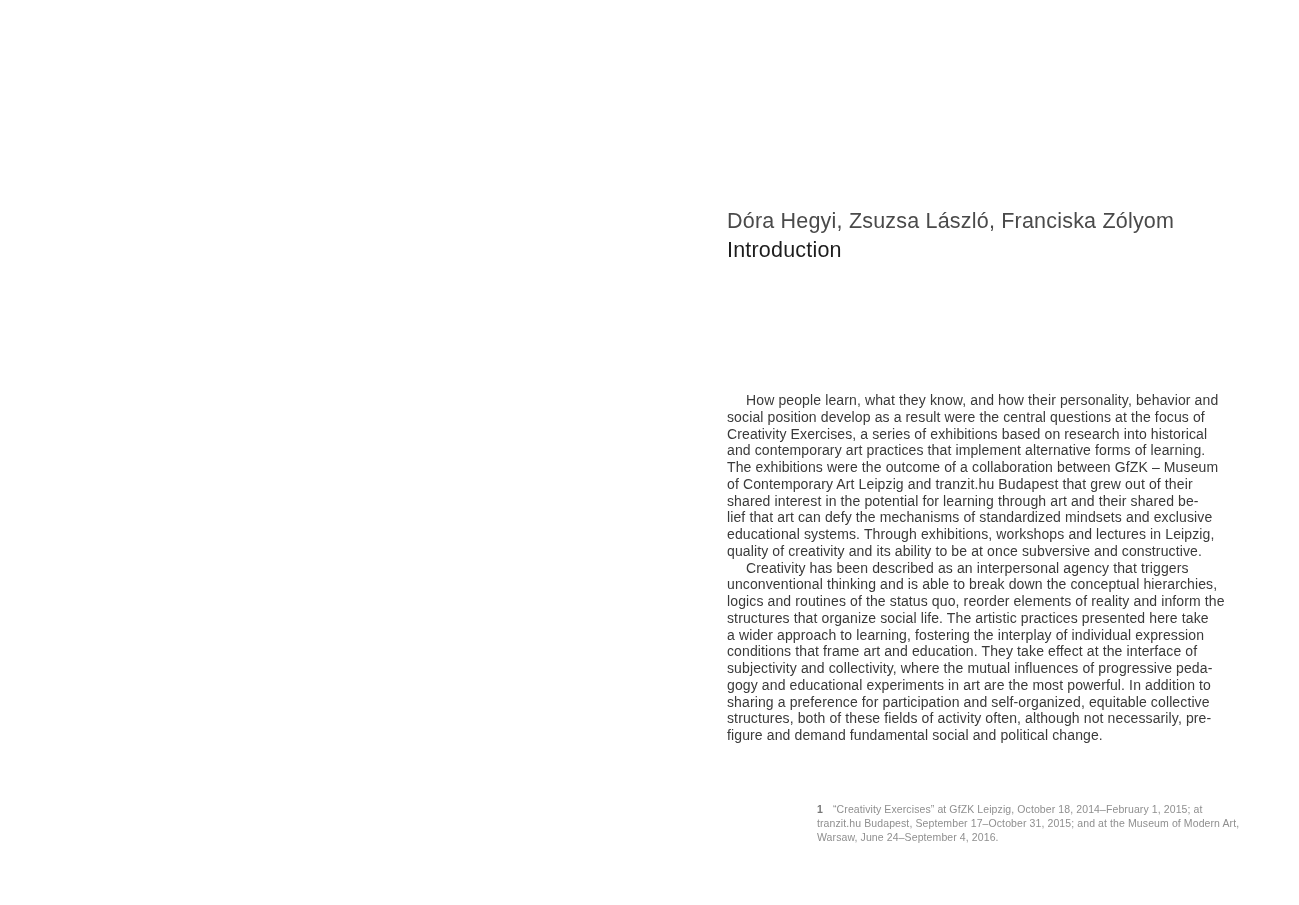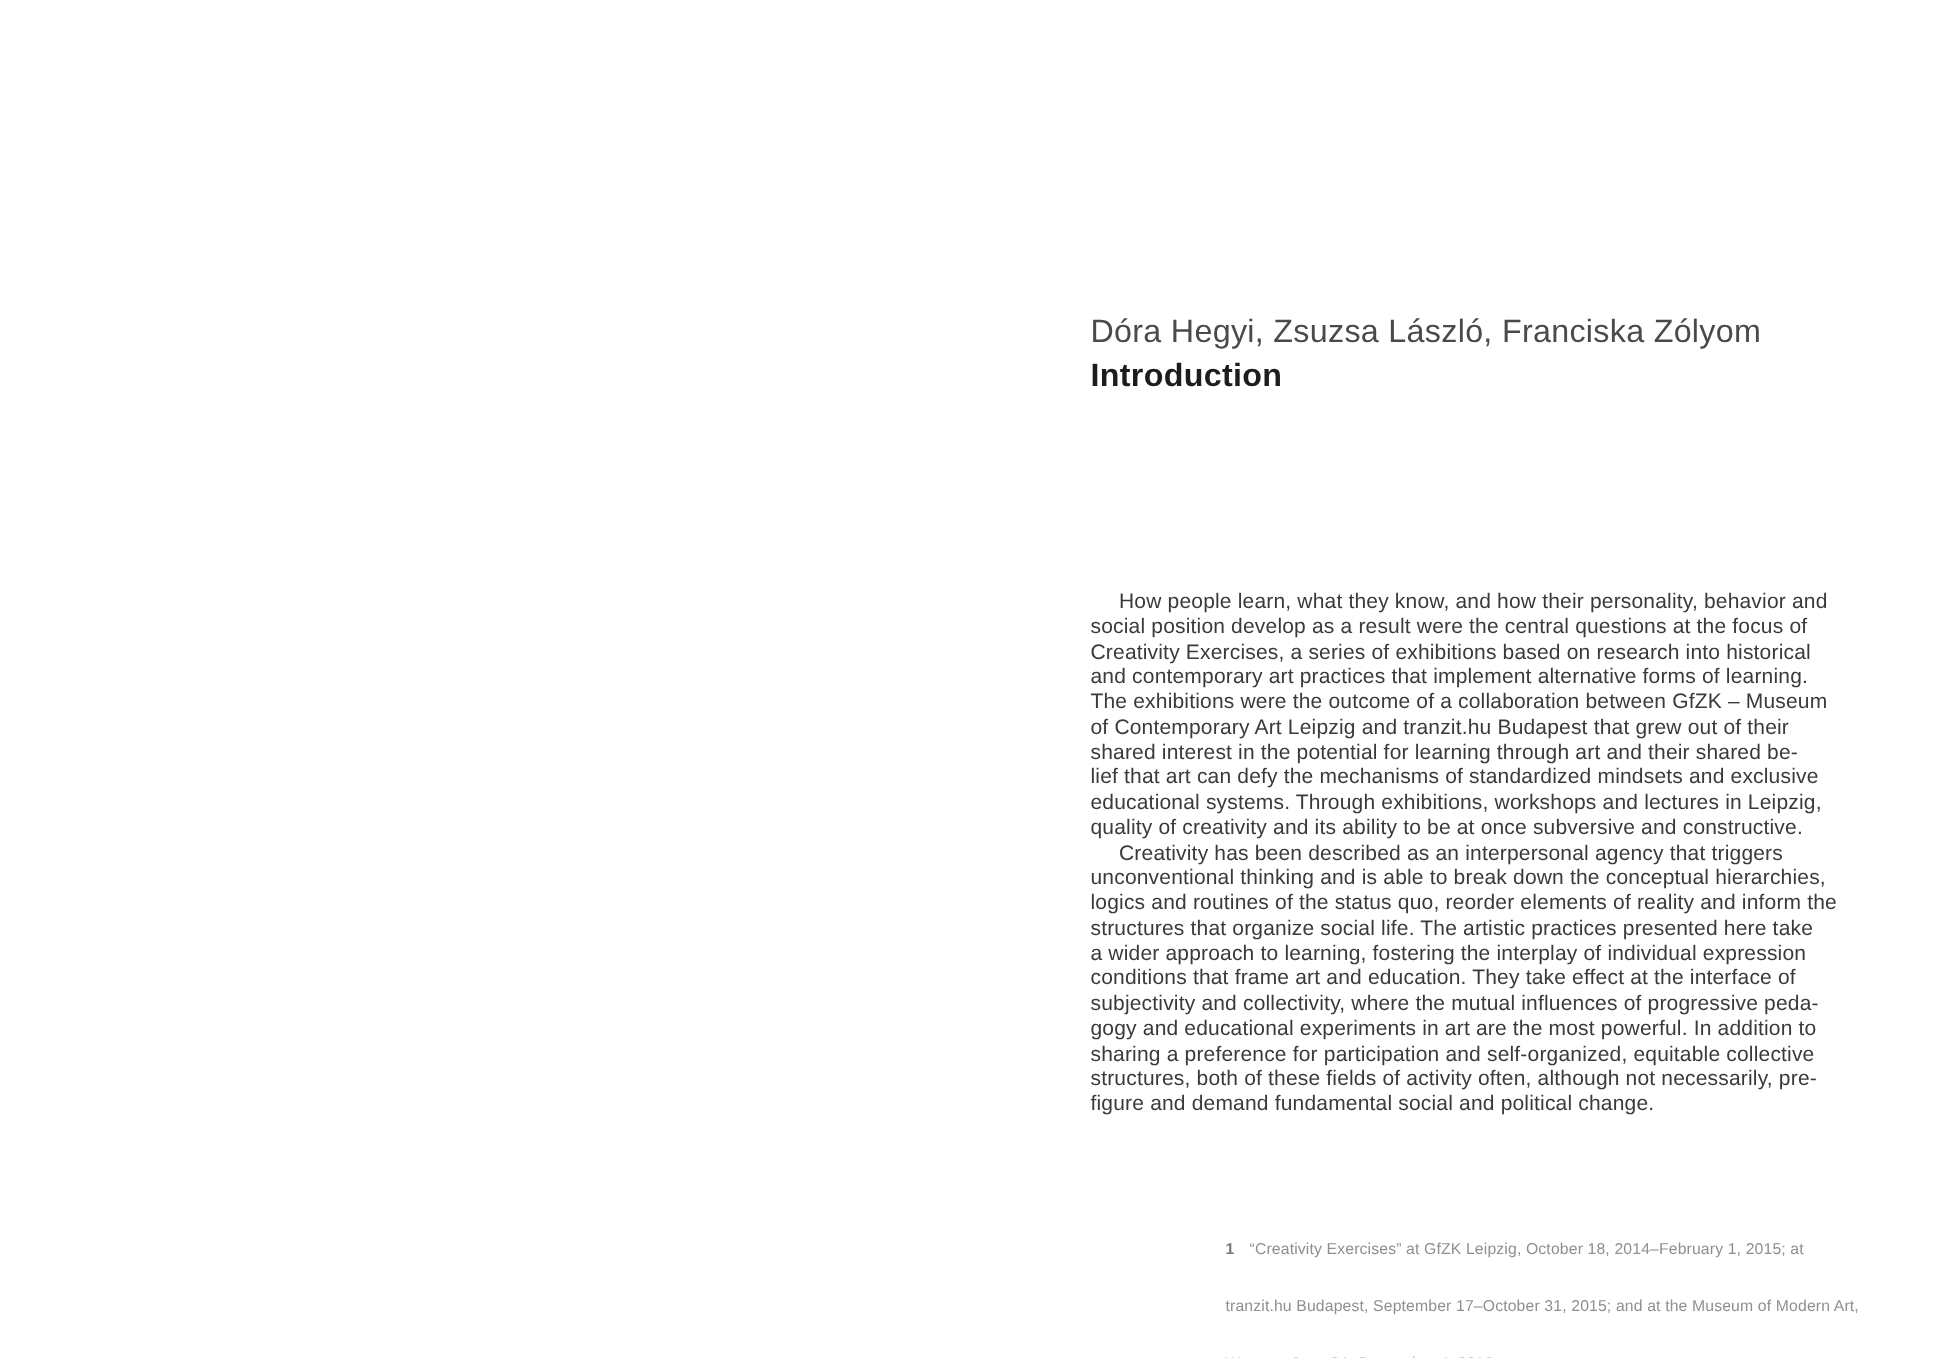--- a/index.html
+++ b/index.html
@@ -24,21 +24,21 @@
     color: var(--byline-color, #4a4a4a);
     white-space: nowrap;
   }
 
   .title {
     position: absolute;
     left: 727px;
     top: 237px;
     font-size: 21.5px;
     line-height: 26px;
-    font-weight: 700;
+    font-weight: 400;
     letter-spacing: 0.2px;
     color: var(--title-color, #1d1d1d);
     white-space: nowrap;
   }
 
   .body-text {
     position: absolute;
     left: 727px;
     top: 392px;
     width: 520px;
@@ -55,21 +55,21 @@
     position: absolute;
     left: 817px;
     top: 802px;
     width: 432px;
     font-size: 10.5px;
     line-height: 14px;
     letter-spacing: 0.1px;
     color: var(--footnote-color, #8f8f8f);
   }
 
-  .footnote .fn-line { white-space: nowrap; margin-top: 24px; }
+  .footnote .fn-line { white-space: nowrap; }
 
   .fn-marker {
     display: inline-block;
     min-width: 16px;
     font-weight: 700;
     color: var(--footnote-marker-color, #777777);
   }
 </style>
 </head>
 <body style="background: rgb(255, 255, 255);">

